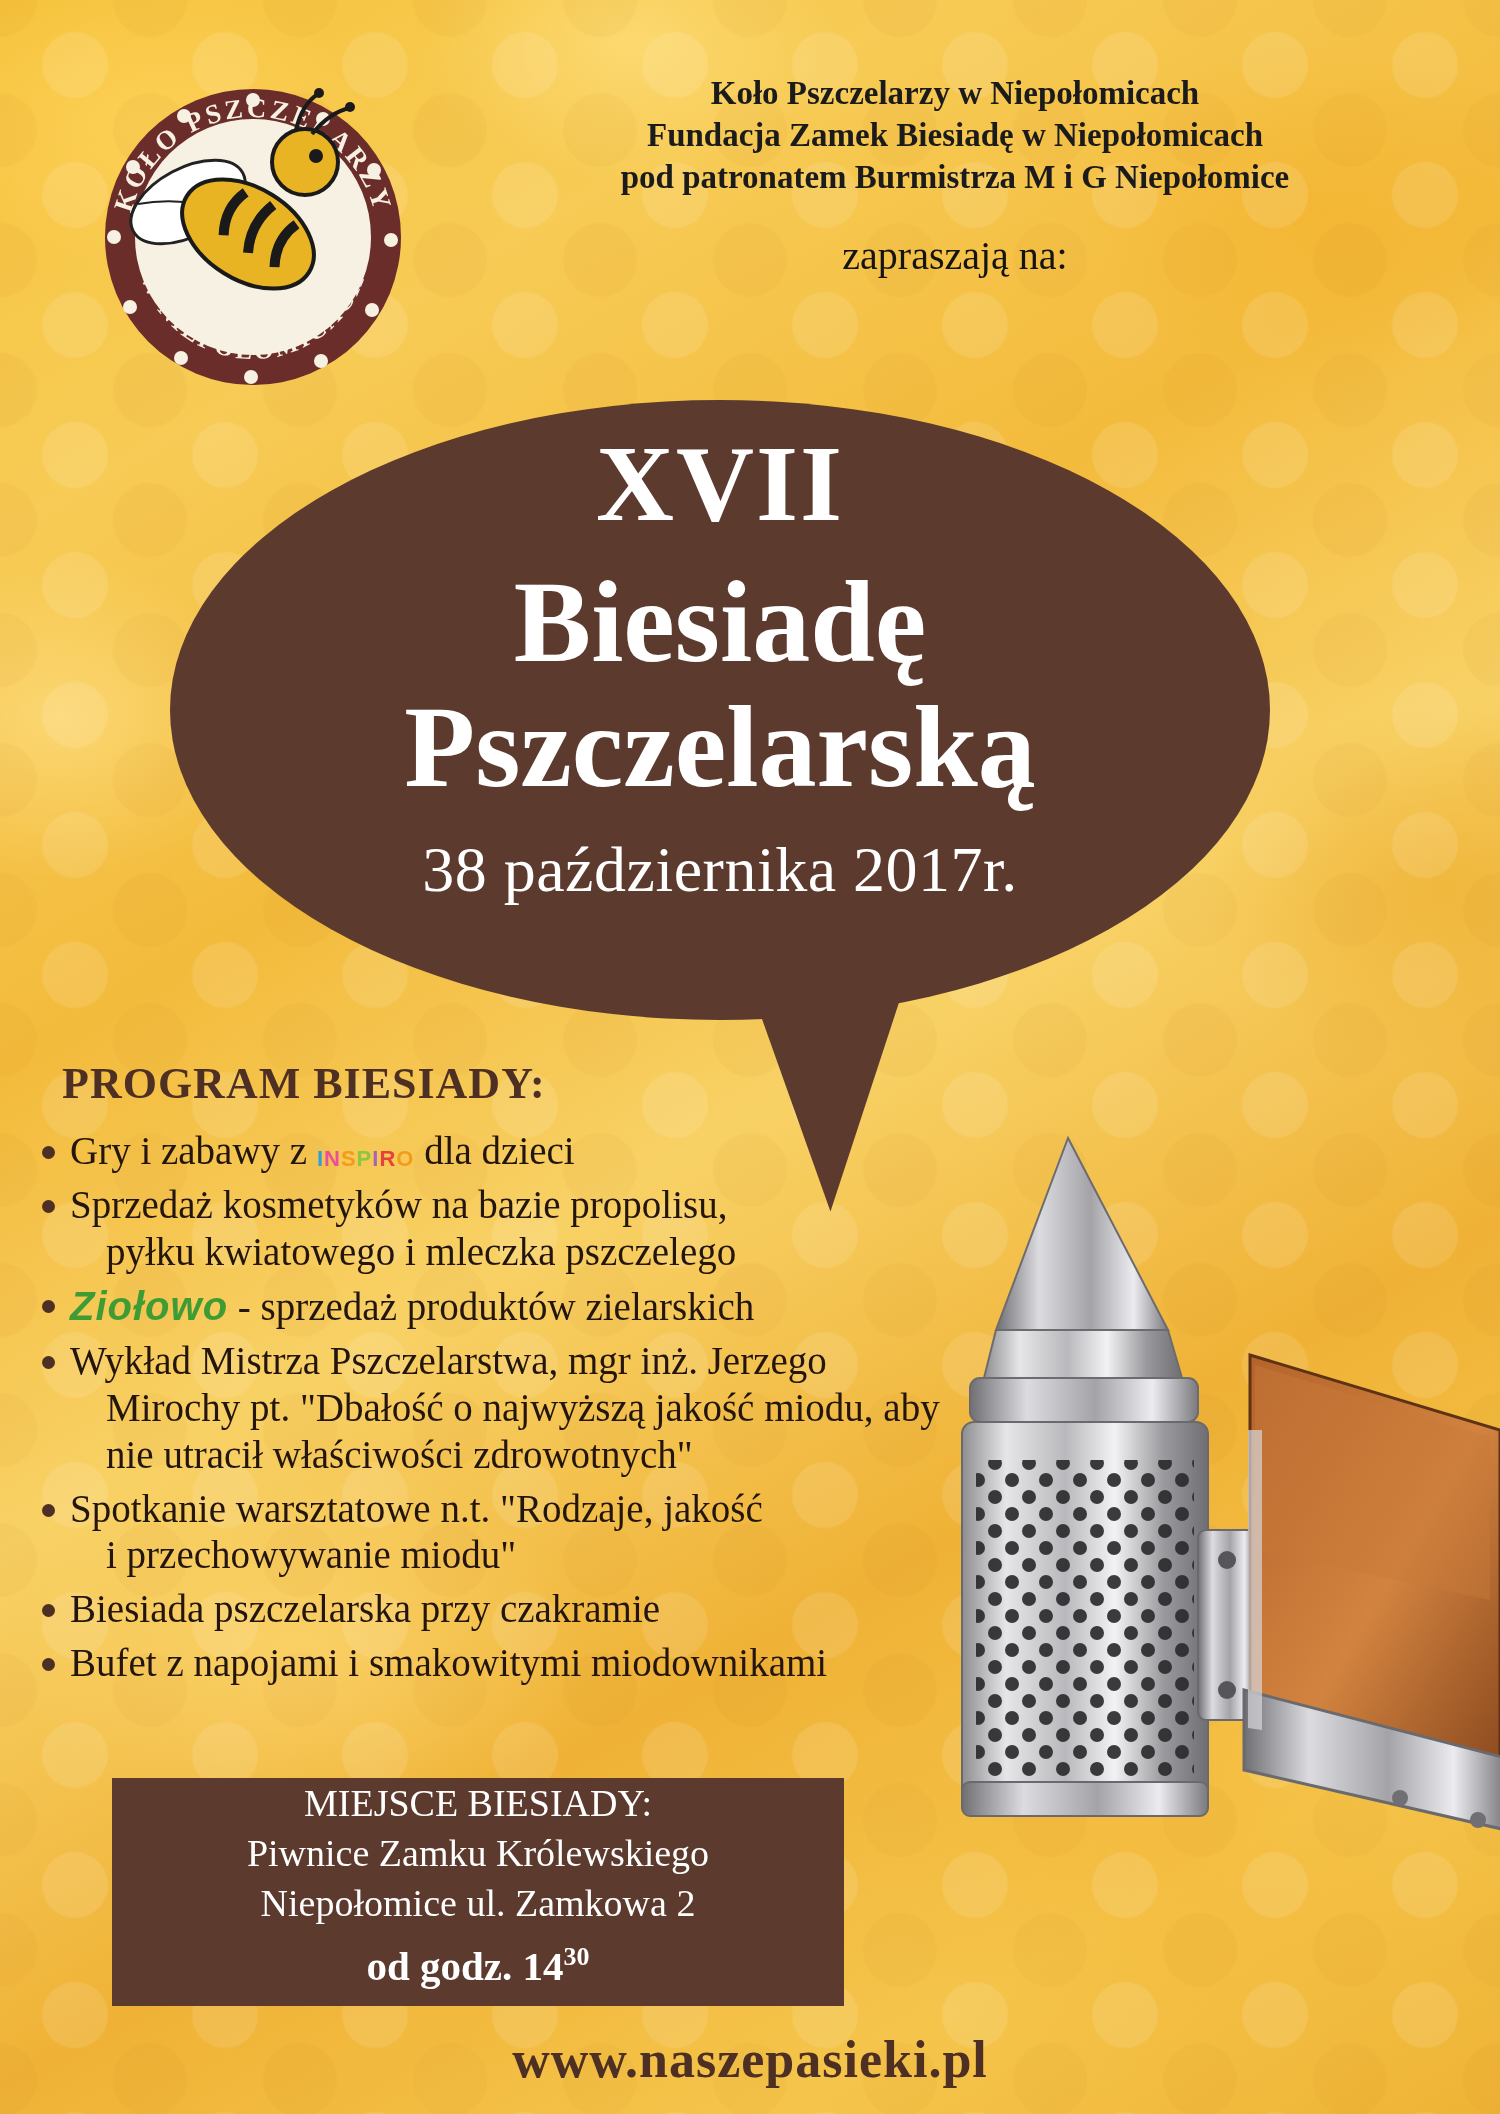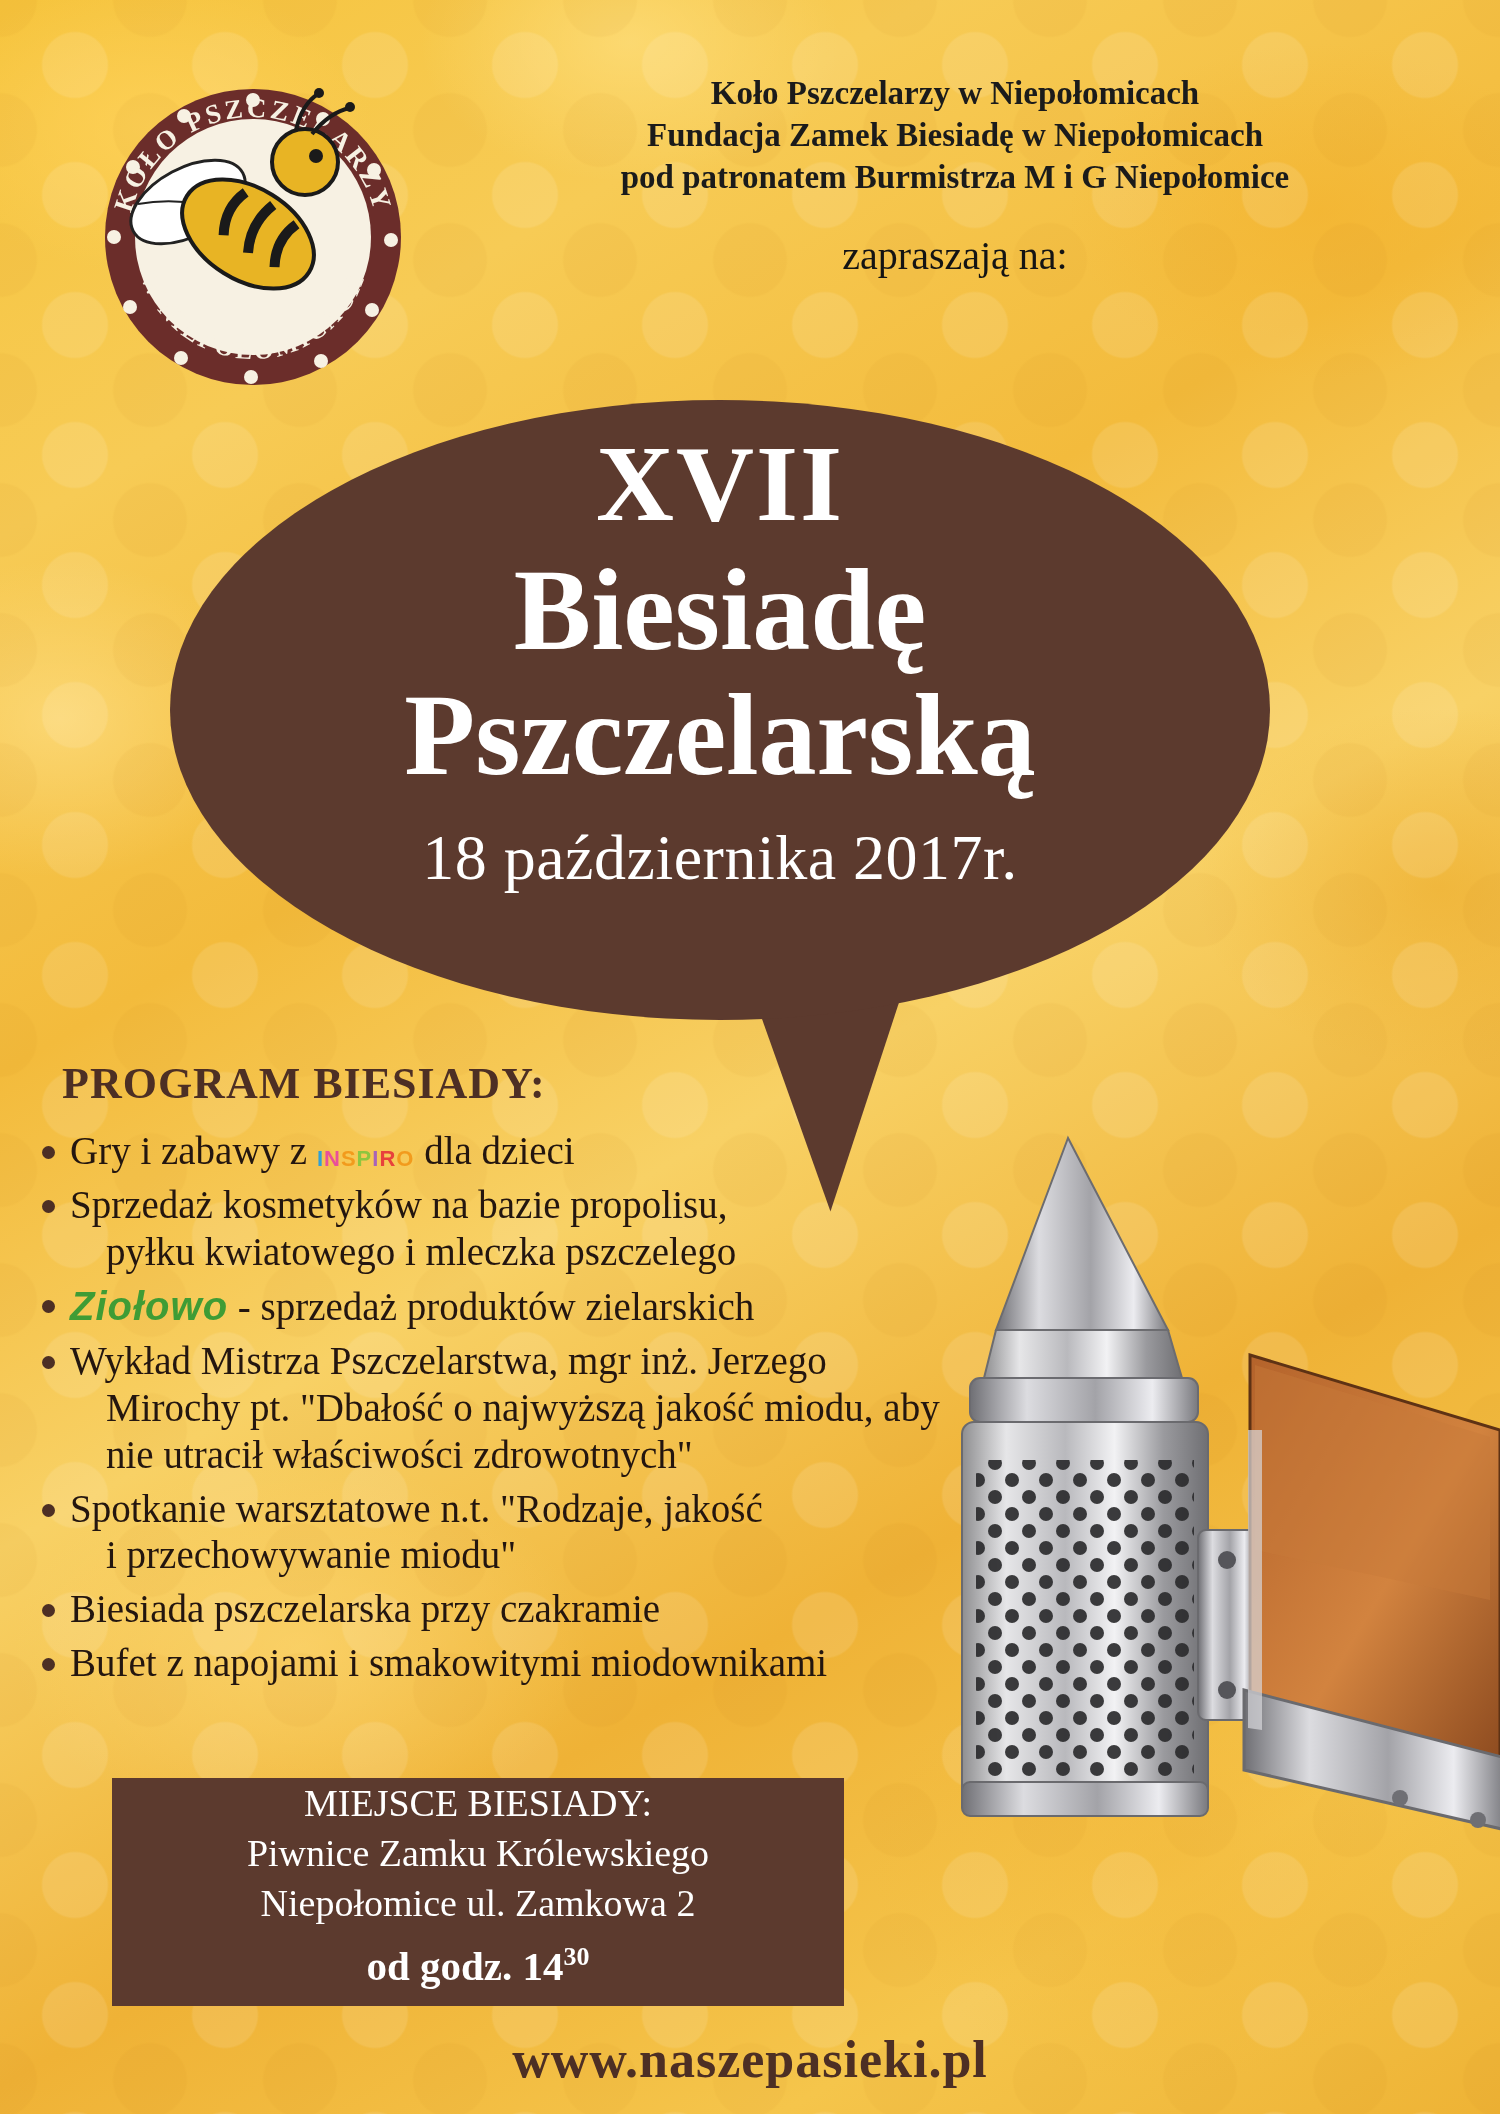--- a/index.html
+++ b/index.html
@@ -118,21 +118,21 @@
     font-weight: bold;
     font-size: 108px;
     line-height: 1.0;
     letter-spacing: 2px;
   }
   .bubble-title2 {
     font-family: "Liberation Serif", serif;
     font-weight: bold;
     font-size: 116px;
     line-height: 1.08;
-    margin-top: 10px;
+    margin-top: 22px;
   }
   .bubble-title3 {
     font-family: "Liberation Serif", serif;
     font-weight: bold;
     font-size: 116px;
     line-height: 1.08;
   }
   .bubble-date {
     font-family: "Liberation Serif", serif;
     font-size: 64px;
@@ -312,21 +312,21 @@
 
   <div class="invite">zapraszają na:</div>
 
   <div class="bubble-wrap">
     <div class="bubble-tail"></div>
     <div class="bubble"></div>
     <div class="bubble-text">
       <div class="bubble-title1">XVII</div>
       <div class="bubble-title2">Biesiadę</div>
       <div class="bubble-title3">Pszczelarską</div>
-      <div class="bubble-date">18 października 2017r.</div>
+      <div class="bubble-date">38 października 2017r.</div>
     </div>
   </div>
 
   <div class="program-head">PROGRAM BIESIADY:</div>
 
   <ul class="program-list">
     <li>
       <span>Gry i zabawy z </span><span class="inspiro"><span class="c1">I</span><span class="c2">N</span><span class="c3">S</span><span class="c4">P</span><span class="c5">I</span><span class="c6">R</span><span class="c3">O</span></span><span> dla dzieci</span>
     </li>
     <li>

